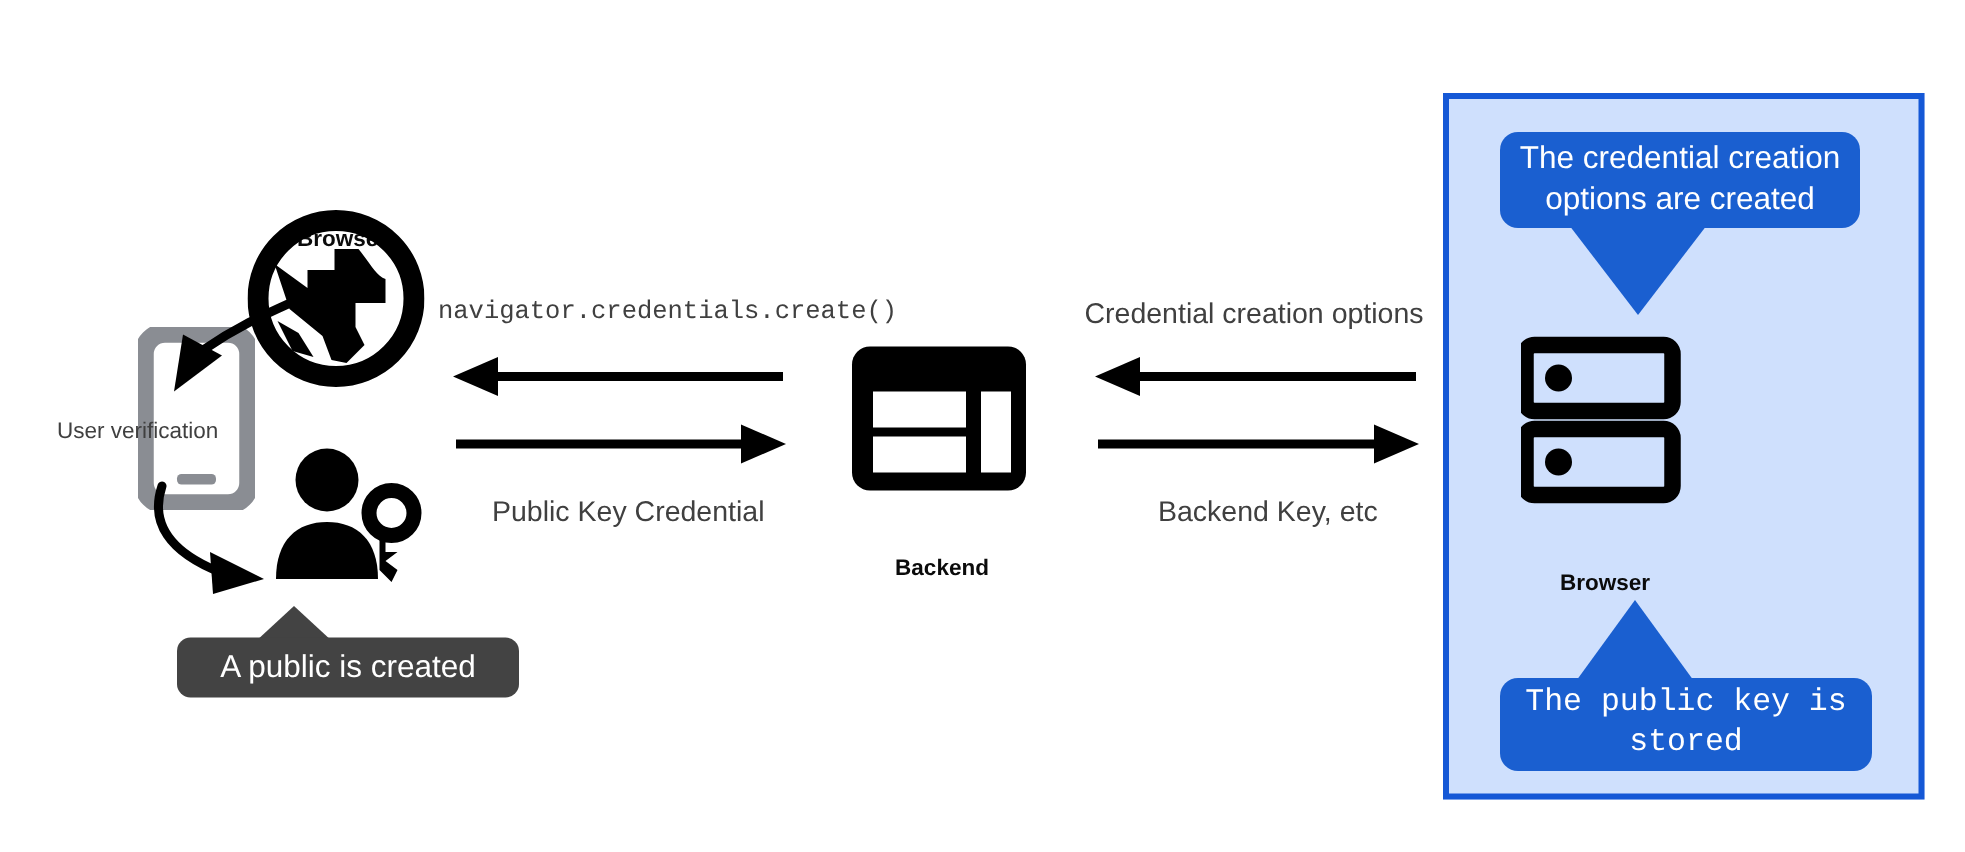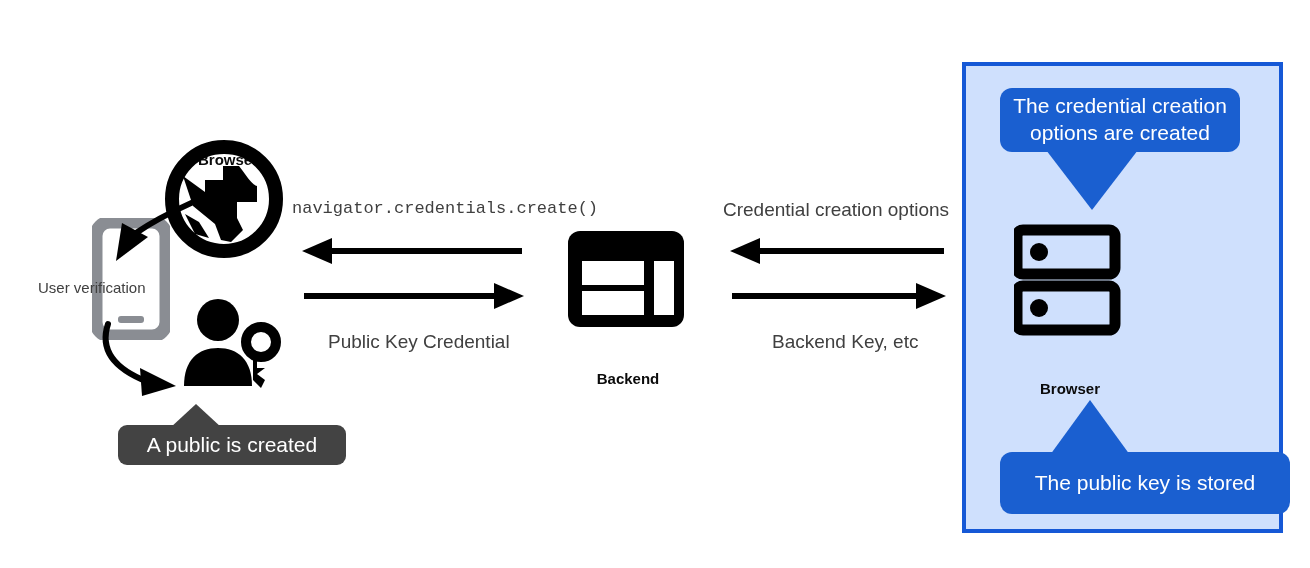--- a/index.html
+++ b/index.html
@@ -52,21 +52,21 @@
   }
   #callout-top-tail {
     left: 1046px; top: 150px;
     width: 0; height: 0;
     border-left: 46px solid transparent;
     border-right: 46px solid transparent;
     border-top: 60px solid #1a5fd0;
   }
   #callout-bottom {
     left: 1000px; top: 452px;
-    width: 290px; height: 62px;
+    width: 248px; height: 62px; font-family: Liberation Mono, monospace;
   }
   #callout-bottom-tail {
     left: 1050px; top: 400px;
     width: 0; height: 0;
     border-left: 40px solid transparent;
     border-right: 40px solid transparent;
     border-bottom: 55px solid #1a5fd0;
   }
 
   

